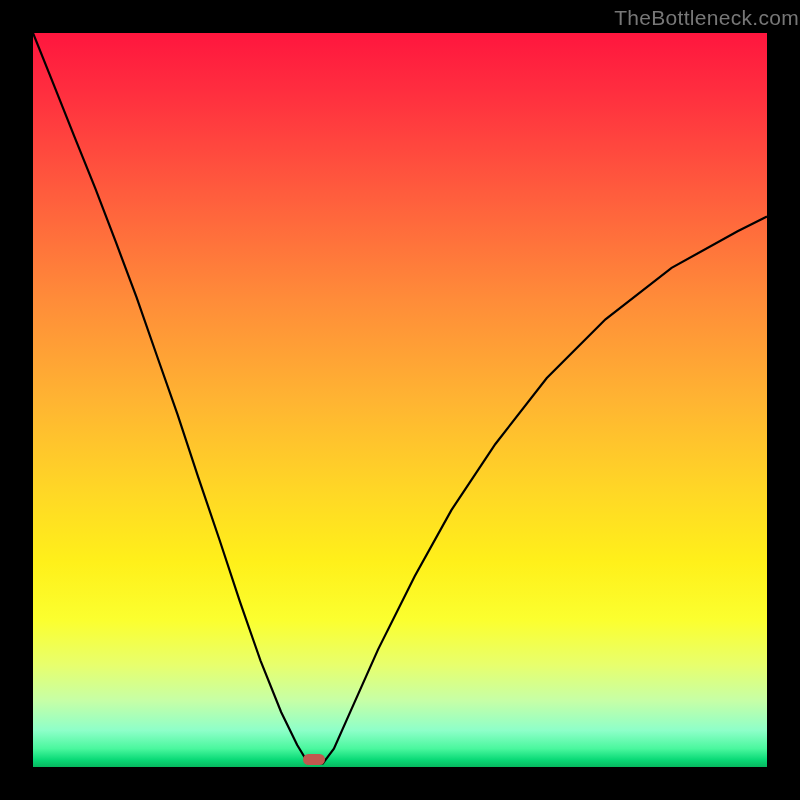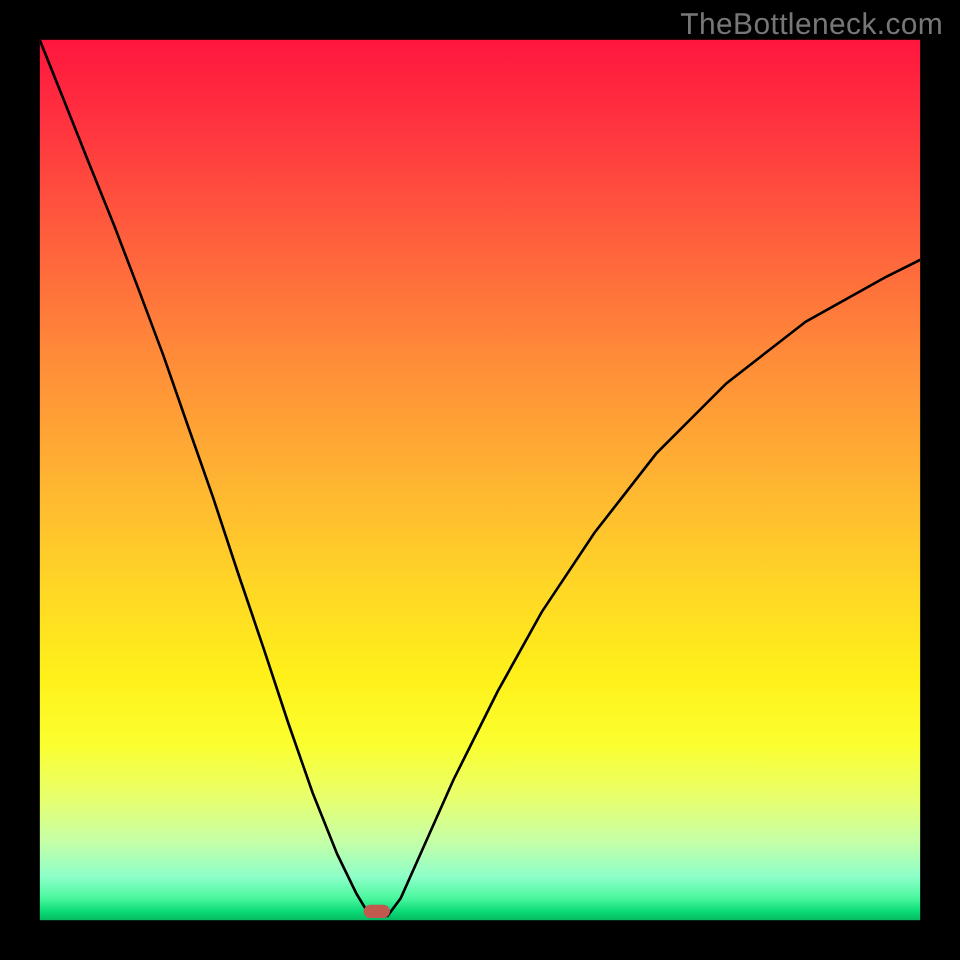--- a/index.html
+++ b/index.html
@@ -55,23 +55,23 @@
   .marker {
     position: absolute;
     width: 22px;
     height: 11px;
     border-radius: 6px;
     background: #c1594f;
   }
   .watermark {
     position: absolute;
     top: 6px;
-    right: 14px;
+    right: 1px;
     color: #777;
-    font-size: 25px;
+    font-size: 21px;
     font-weight: 500;
     letter-spacing: 0.3px;
     font-family: Arial, Helvetica, sans-serif;
   }
 </style>
 </head>
 <body>
 
 <div class="frame">
   <div class="plot-area">

